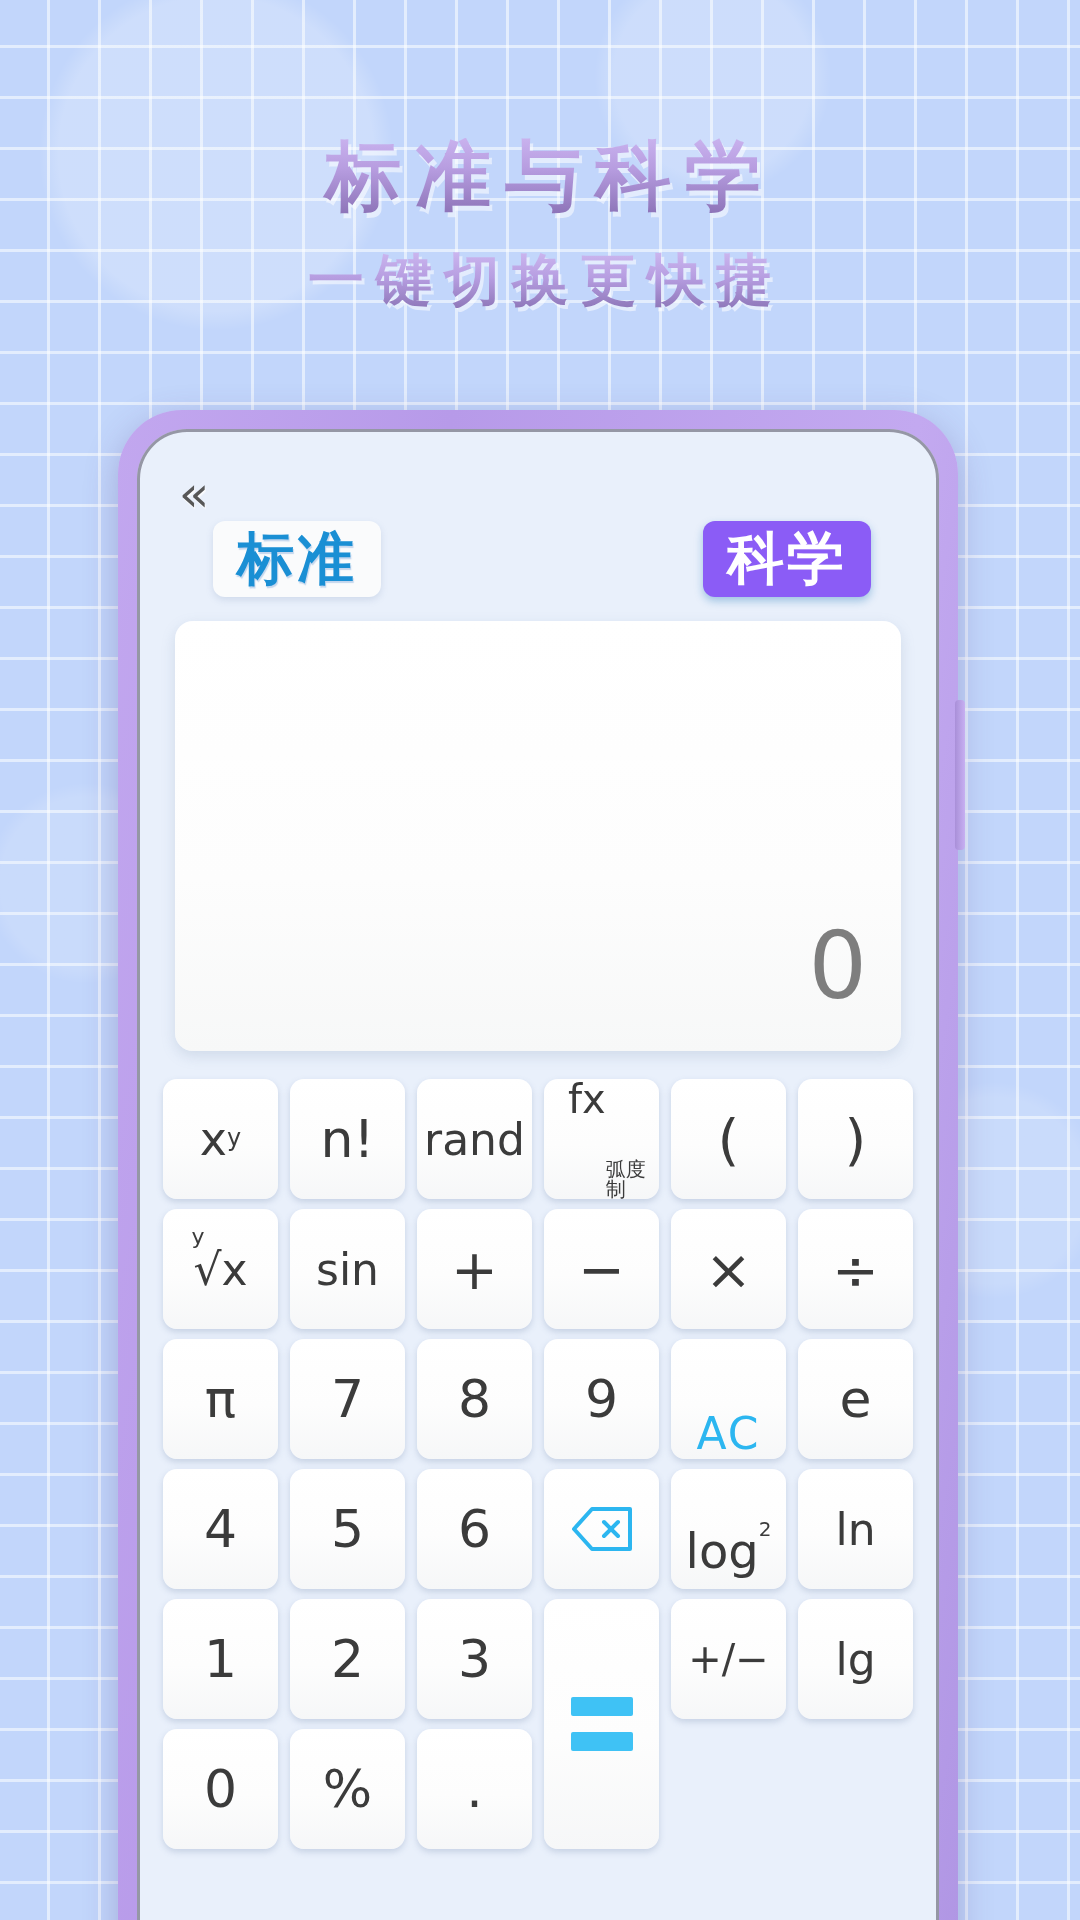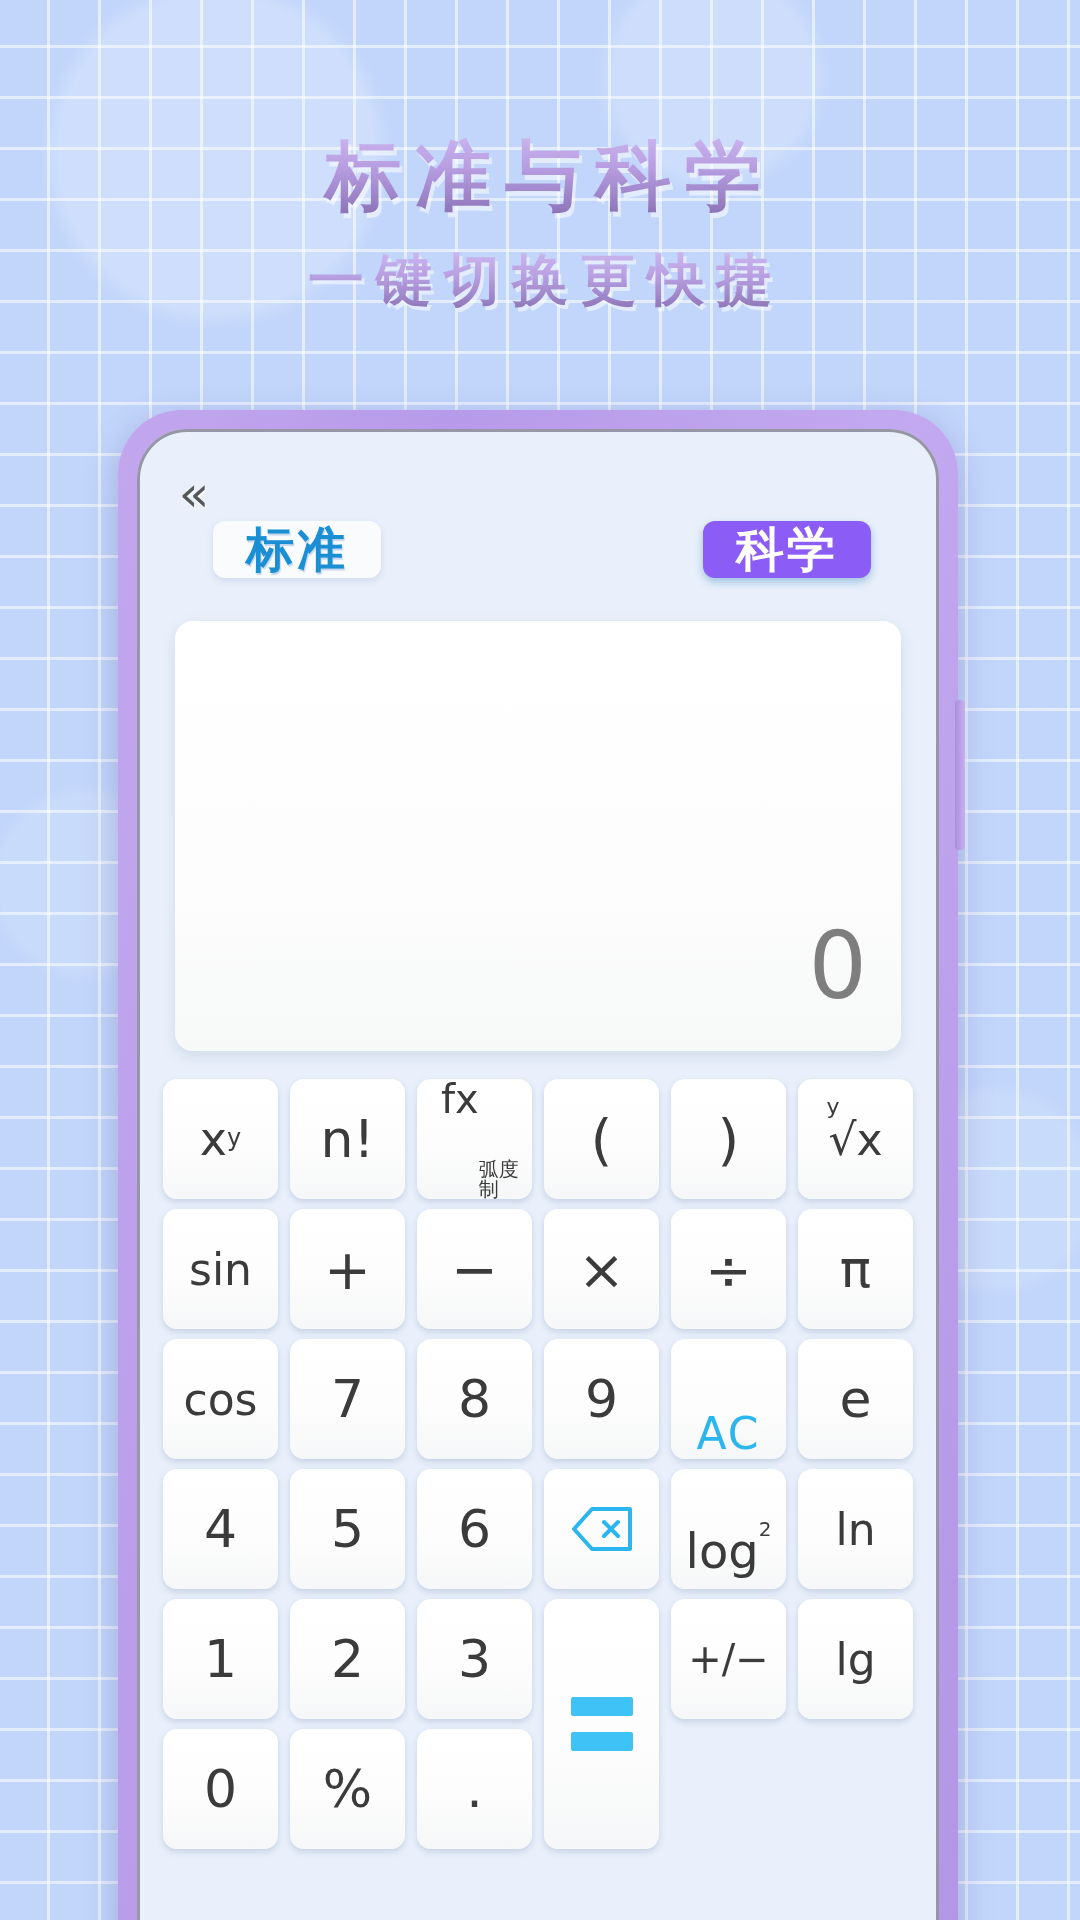--- a/index.html
+++ b/index.html
@@ -111,24 +111,24 @@
     text-shadow:1px 2px 1px rgba(255,255,255,.8);
   }
 
   
   .tabs{
     position:absolute; top:92px; left:0; width:100%;
     display:flex; justify-content:space-between;
     padding:0 68px 0 76px;
   }
   .tab{
-    min-width:168px; height:57px;
+    min-width:168px; height:76px;
     display:flex; align-items:center; justify-content:center;
     border-radius:12px;
-    font-size:48px; font-weight:bold;
+    font-size:57px; font-weight:bold;
     letter-spacing:3px;
     font-family:"DejaVu Sans", sans-serif;
   }
   .tab-inactive{
     background:#fafbfc;
     color:#1a8fd4;
     box-shadow:0 3px 7px rgba(120,140,180,.22);
     text-shadow:1px 2px 1px rgba(190,210,235,.9);
   }
   .tab-active{
@@ -254,20 +254,23 @@
 
       <div class="keypad">
 
         <div class="key">
           <span>x</span>
             <span class="sup">y</span>
         </div>
         <div class="key big">
           <span>n!</span>
         </div>
+        <div class="key word">
+          <span>rand</span>
+        </div>
         <div class="key fx-key">
           <span class="fx-main">fx</span>
           <span class="fx-sub">弧度制</span>
         </div>
         <div class="key op">
           <span>(</span>
         </div>
         <div class="key op">
           <span>)</span>
         </div>
@@ -288,23 +291,20 @@
         </div>
         <div class="key op">
           <span>×</span>
         </div>
         <div class="key op">
           <span>÷</span>
         </div>
 
         <div class="key big">
           <span>π</span>
-        </div>
-        <div class="key word">
-          <span>cos</span>
         </div>
         <div class="key num">
           <span>7</span>
         </div>
         <div class="key num">
           <span>8</span>
         </div>
         <div class="key num">
           <span>9</span>
         </div>

